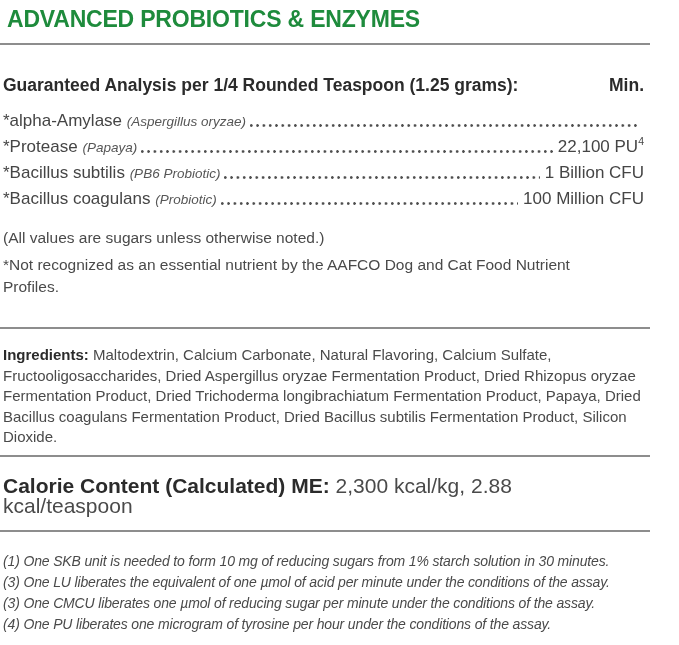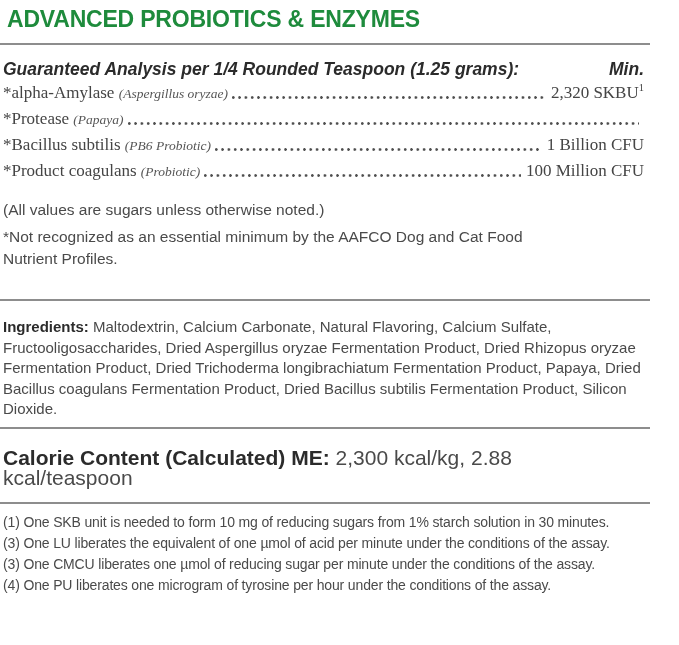--- a/index.html
+++ b/index.html
@@ -32,31 +32,30 @@
     border: 0;
     border-top: 2px solid #8d8d8d;
     margin: 0 -6px 0 -3px; 
   }
   .rule-1 { margin-top: 10px; }
   .rule-2 { margin-top: 29px; }
   .rule-3 { margin-top: 7px; }
   .rule-4 { margin-top: 14px; }
 
   .analysis-header {
-    margin-top: 14px;
+    margin-top: 30px;
     display: flex;
     justify-content: space-between;
     align-items: center;
     font-size: 17.5px;
     font-weight: bold;
     color: #2b2b2b;
     line-height: 21px;
-    font-style: italic;
   }
-  .analysis-rows { margin-top: 0; font-family: Liberation Serif, serif; }
+  .analysis-rows { margin-top: 12px; }
   .row {
     display: flex;
     align-items: baseline;
     line-height: 25px;
     font-size: 17px;
     white-space: nowrap;
   }
   .row-name { color: #454545; }
   .sci {
     font-size: 13.5px;
@@ -101,21 +100,22 @@
     color: #2b2b2b;
     font-weight: bold;
   }
   .calorie {
     margin: 19px 0 0 0;
     font-size: 21px;
     line-height: 20px;
     color: #4a4a4a;
   }
   .footnotes {
-    margin-top: 8px;
+    margin-top: 19px;
+    font-style: italic;
   }
   .footnotes p {
     margin: 0;
     font-size: 14px;
     line-height: 21px;
     letter-spacing: -0.15px;
     color: #4a4a4a;
     white-space: nowrap;
   }
 </style>
@@ -131,47 +131,47 @@
   <div class="analysis-header">
     <span>Guaranteed Analysis per 1/4 Rounded Teaspoon (1.25 grams):</span>
     <span>Min.</span>
   </div>
 
   <div class="analysis-rows">
 
     <div class="row">
       <span class="row-name"><span>*alpha-Amylase</span> <span class="sci">(Aspergillus oryzae)</span></span>
       <span class="leader"></span>
-      <span class="row-value"><span>2,320 SKBU</span><sup>1</sup></span>
     </div>
 
 
 
     <div class="row">
       <span class="row-name"><span>*Protease</span> <span class="sci">(Papaya)</span></span>
       <span class="leader"></span>
+      <span class="row-value"><span>22,100 PU</span><sup>4</sup></span>
     </div>
 
     <div class="row">
       <span class="row-name"><span>*Bacillus subtilis</span> <span class="sci">(PB6 Probiotic)</span></span>
       <span class="leader"></span>
       <span class="row-value"><span>1 Billion CFU</span><sup></sup></span>
     </div>
 
     <div class="row">
-      <span class="row-name"><span>*Product coagulans</span> <span class="sci">(Probiotic)</span></span>
+      <span class="row-name"><span>*Bacillus coagulans</span> <span class="sci">(Probiotic)</span></span>
       <span class="leader"></span>
       <span class="row-value"><span>100 Million CFU</span><sup></sup></span>
     </div>
 
   </div>
 
   <p class="min-note">(All values are sugars unless otherwise noted.)</p>
 
-  <p class="aafco-note">*Not recognized as an essential minimum by the AAFCO Dog and Cat Food Nutrient Profiles.</p>
+  <p class="aafco-note">*Not recognized as an essential nutrient by the AAFCO Dog and Cat Food Nutrient Profiles.</p>
 
   <hr class="rule rule-2" style="border-top-color: rgb(141, 141, 141);">
 
   <p class="ingredients"><b>Ingredients:</b> <span>Maltodextrin, Calcium Carbonate, Natural Flavoring, Calcium Sulfate, Fructooligosaccharides, Dried Aspergillus oryzae Fermentation Product, Dried Rhizopus oryzae Fermentation Product, Dried Trichoderma longibrachiatum Fermentation Product, Papaya, Dried Bacillus coagulans Fermentation Product, Dried Bacillus subtilis Fermentation Product, Silicon Dioxide.</span></p>
 
   <hr class="rule rule-3" style="border-top-color: rgb(141, 141, 141);">
 
   <p class="calorie"><b>Calorie Content (Calculated) ME:</b> <span>2,300 kcal/kg, 2.88 kcal/teaspoon</span></p>
 
   <hr class="rule rule-4" style="border-top-color: rgb(141, 141, 141);">

